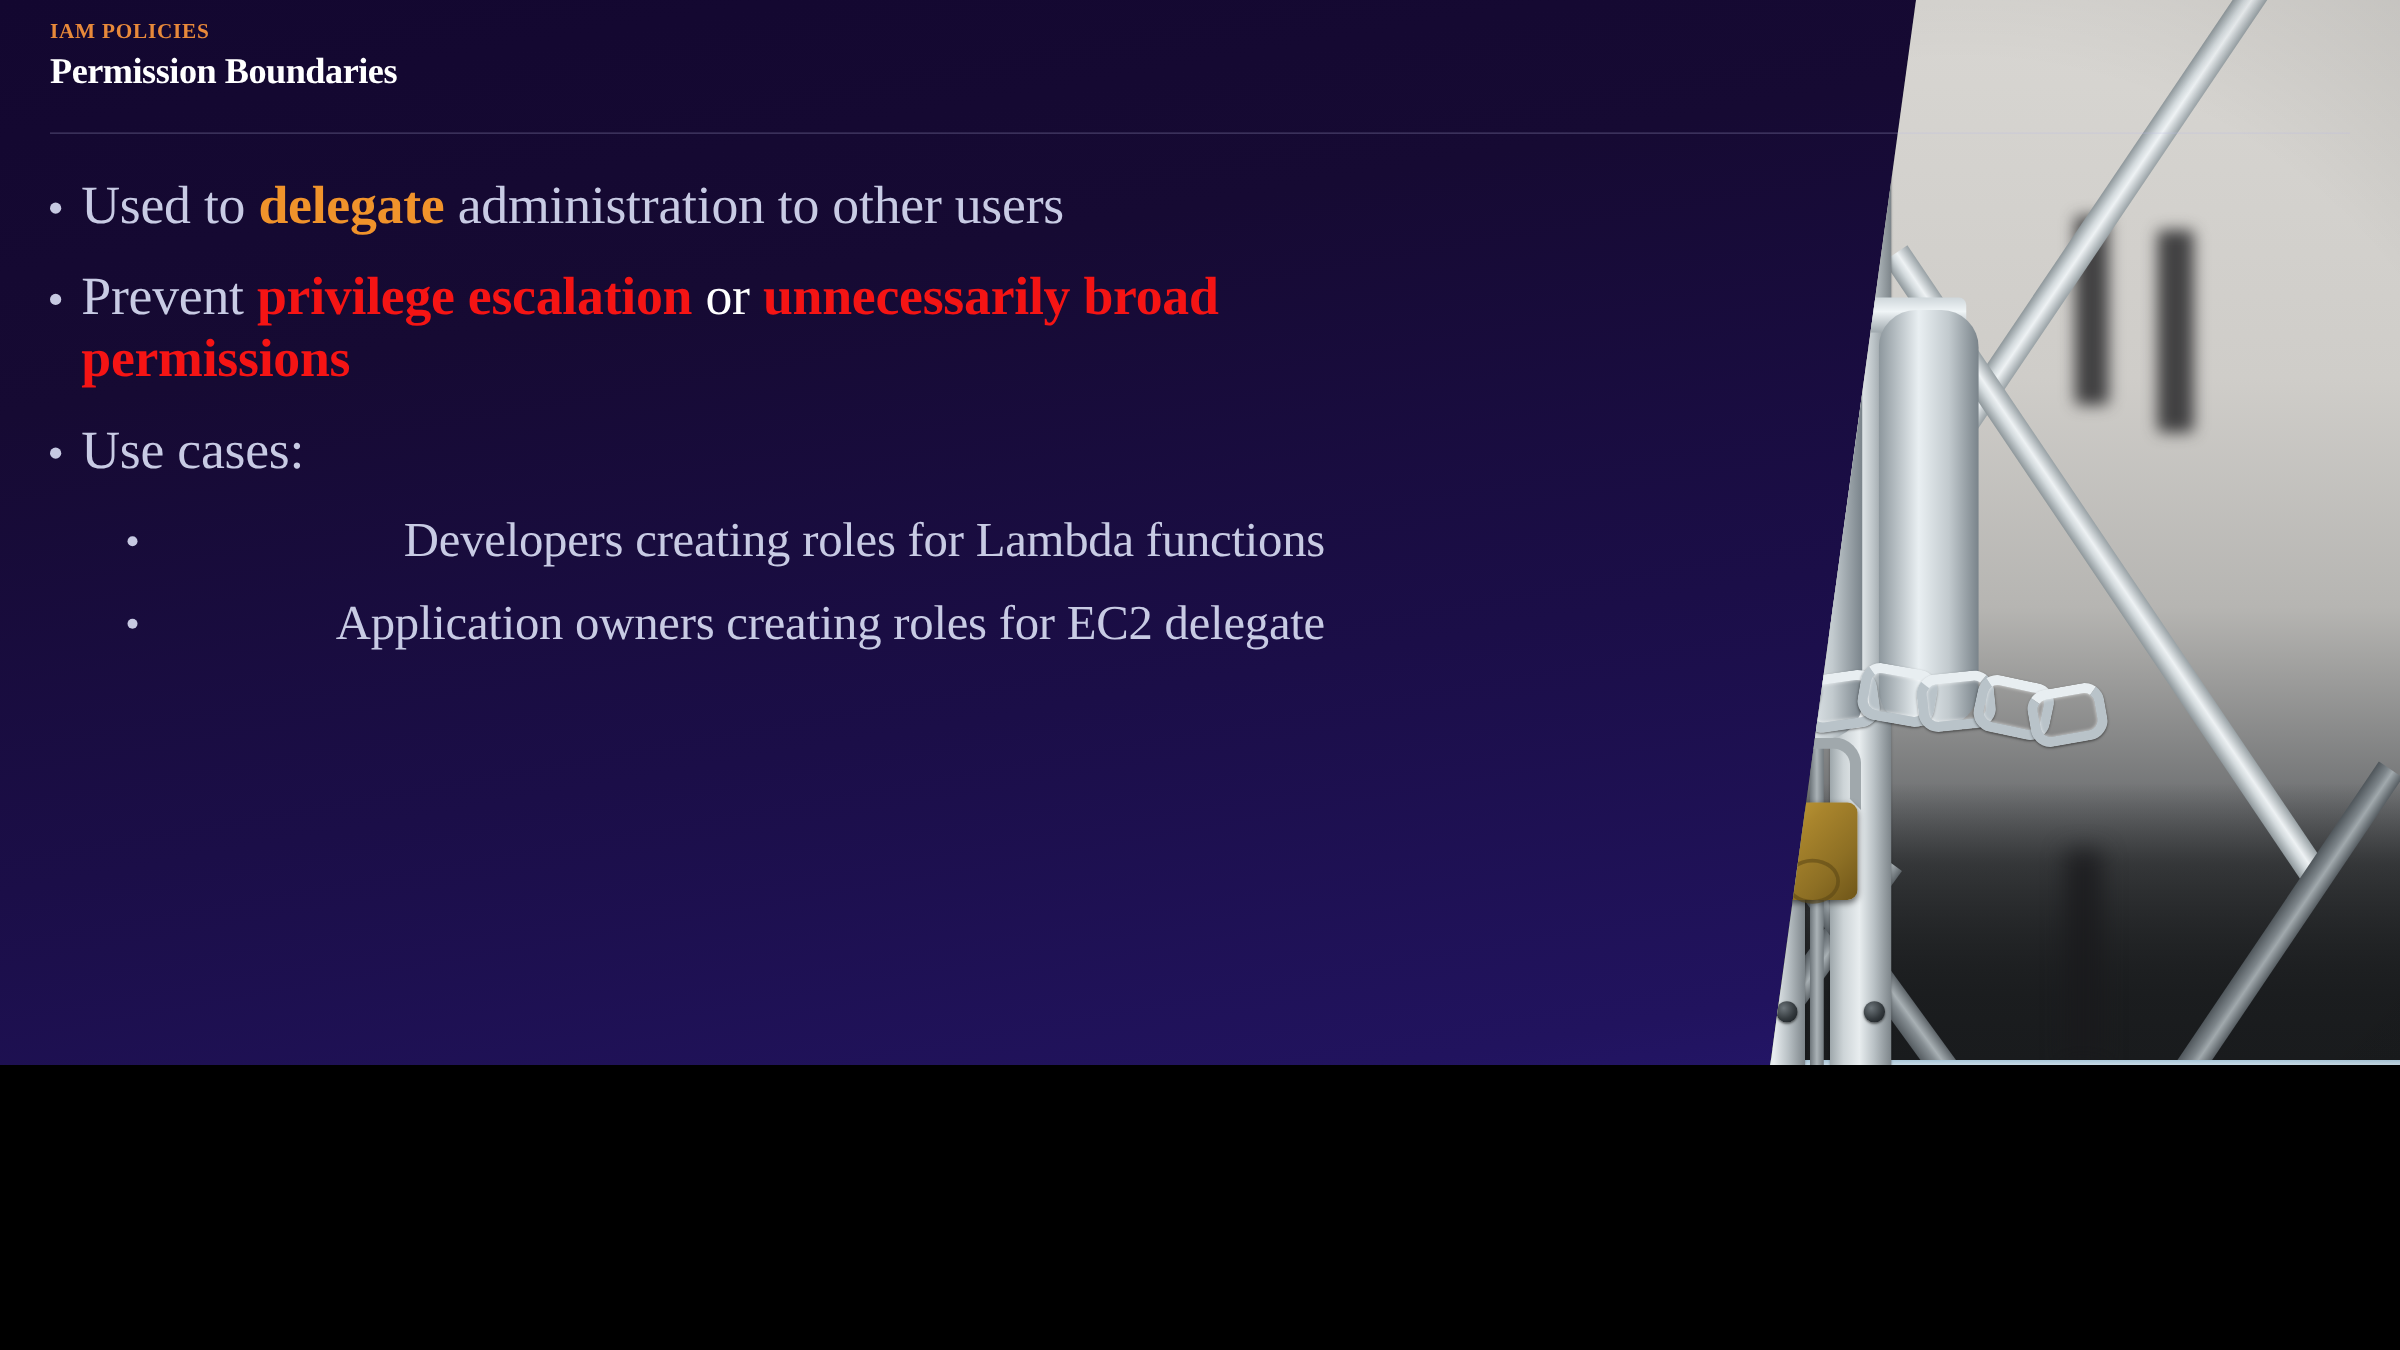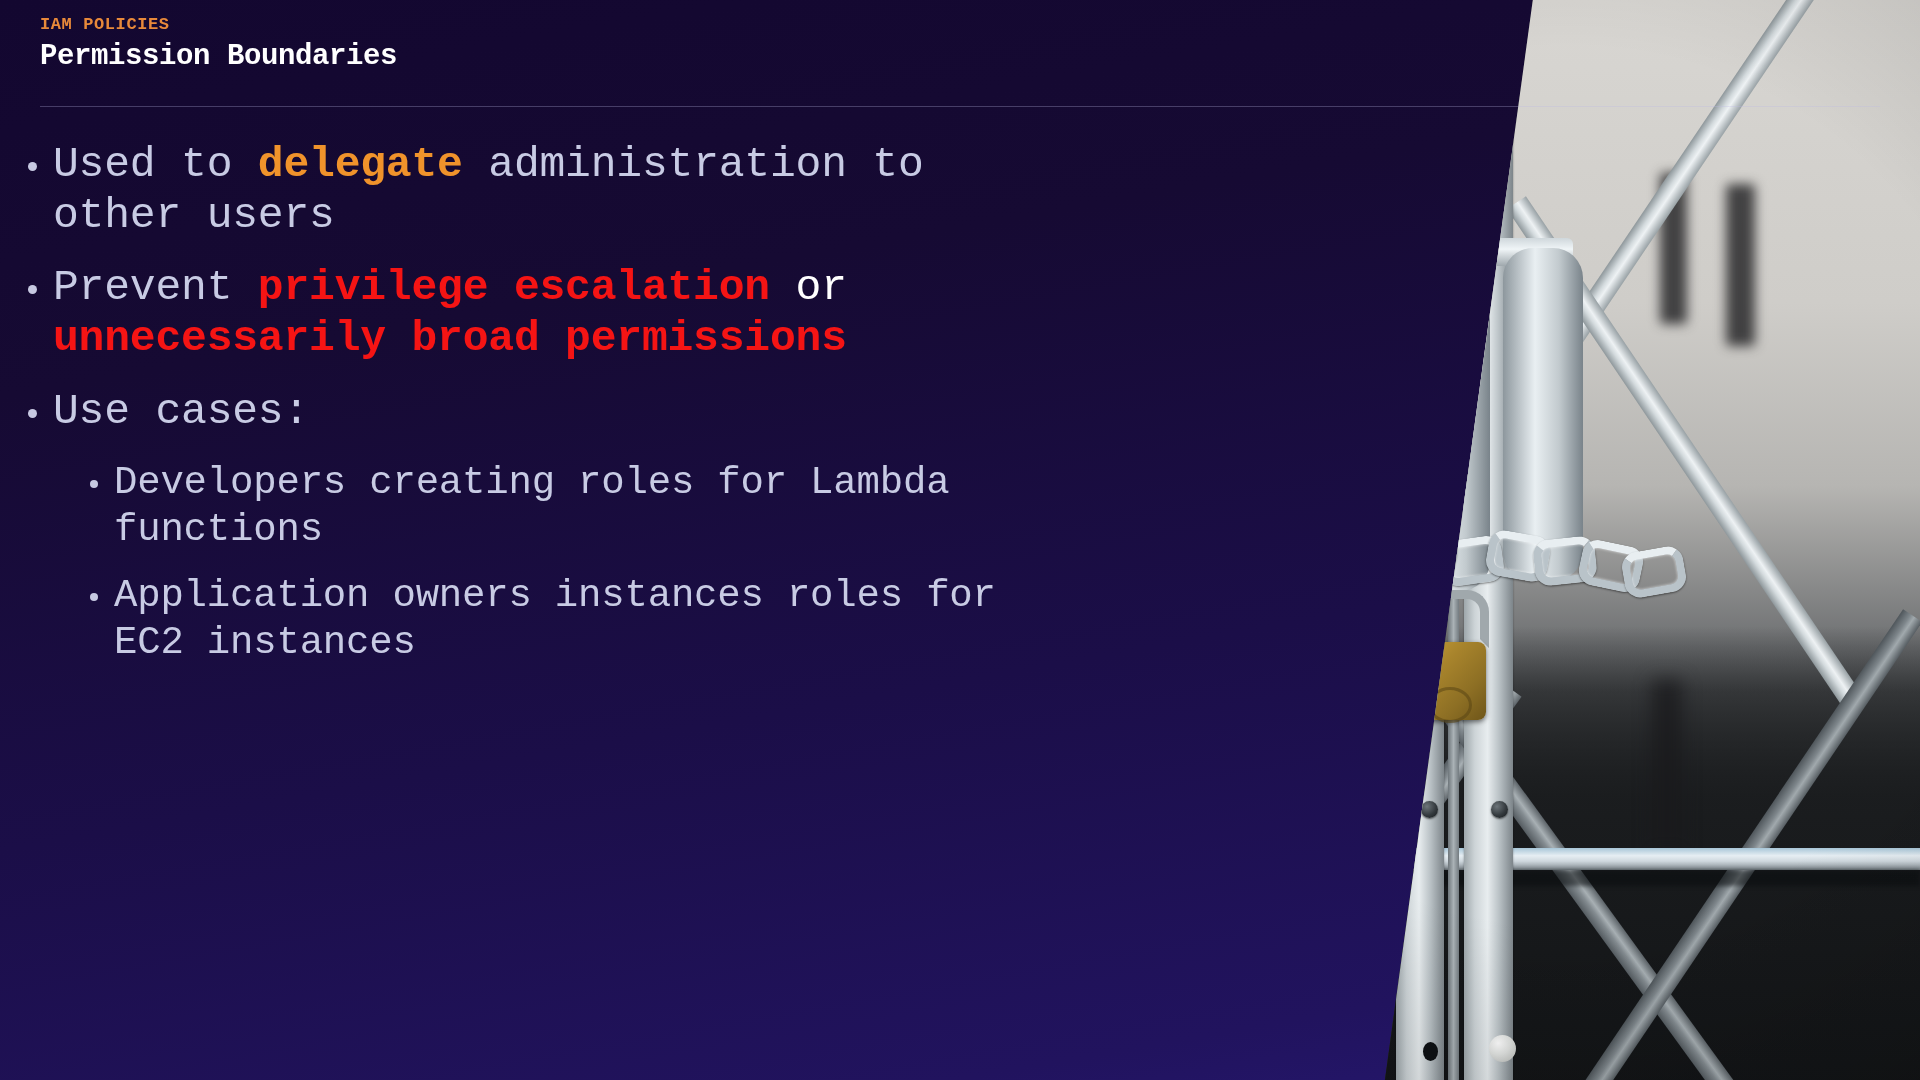--- a/index.html
+++ b/index.html
@@ -3,23 +3,23 @@
 <meta charset="utf-8">
 <style>
   html, body {
     margin: 0;
     padding: 0;
     background: #000;
   }
   .slide {
     position: relative;
     width: 1920px;
-    height: 1080px;
+    height: 852px;
     overflow: hidden;
-    font-family: Liberation Mono, monospace;
+    font-family: Liberation Serif, serif;
     background: linear-gradient(168deg, #140831 0%, #170a37 35%, #1d1050 72%, #241569 100%);
   }
 
   
   .bg-base {
     position: absolute;
     inset: 0;
     background: linear-gradient(170deg, #130730 0%, #160a33 28%, #1b0e48 60%, #21135e 88%, #261872 100%);
   }
 
@@ -55,21 +55,21 @@
     top: 106px;
     width: 1840px;
     height: 1px;
     background: rgba(190, 185, 230, 0.30);
     z-index: 6;
   }
 
   
   .content {
     position: absolute;
-    left: 28px;
+    left: 40px;
     top: 140px;
     width: 1020px;
     z-index: 5;
   }
   .bullet {
     display: flex;
     align-items: flex-start;
     margin-bottom: 22px;
   }
   .bullet.sub {
@@ -396,16 +396,16 @@
       <div class="bullet">
         <span class="dot"></span>
         <div class="btext"><span>Use cases:</span></div>
       </div>
       <div class="bullet sub">
         <span class="dot"></span>
         <div class="btext"><span>Developers creating roles for Lambda functions</span></div>
       </div>
       <div class="bullet sub">
         <span class="dot"></span>
-        <div class="btext"><span>Application owners instances roles for EC2 instances</span></div>
+        <div class="btext"><span>Application owners creating roles for EC2 delegate</span></div>
       </div>
     </div>
 </div>
 
 </body></html>

